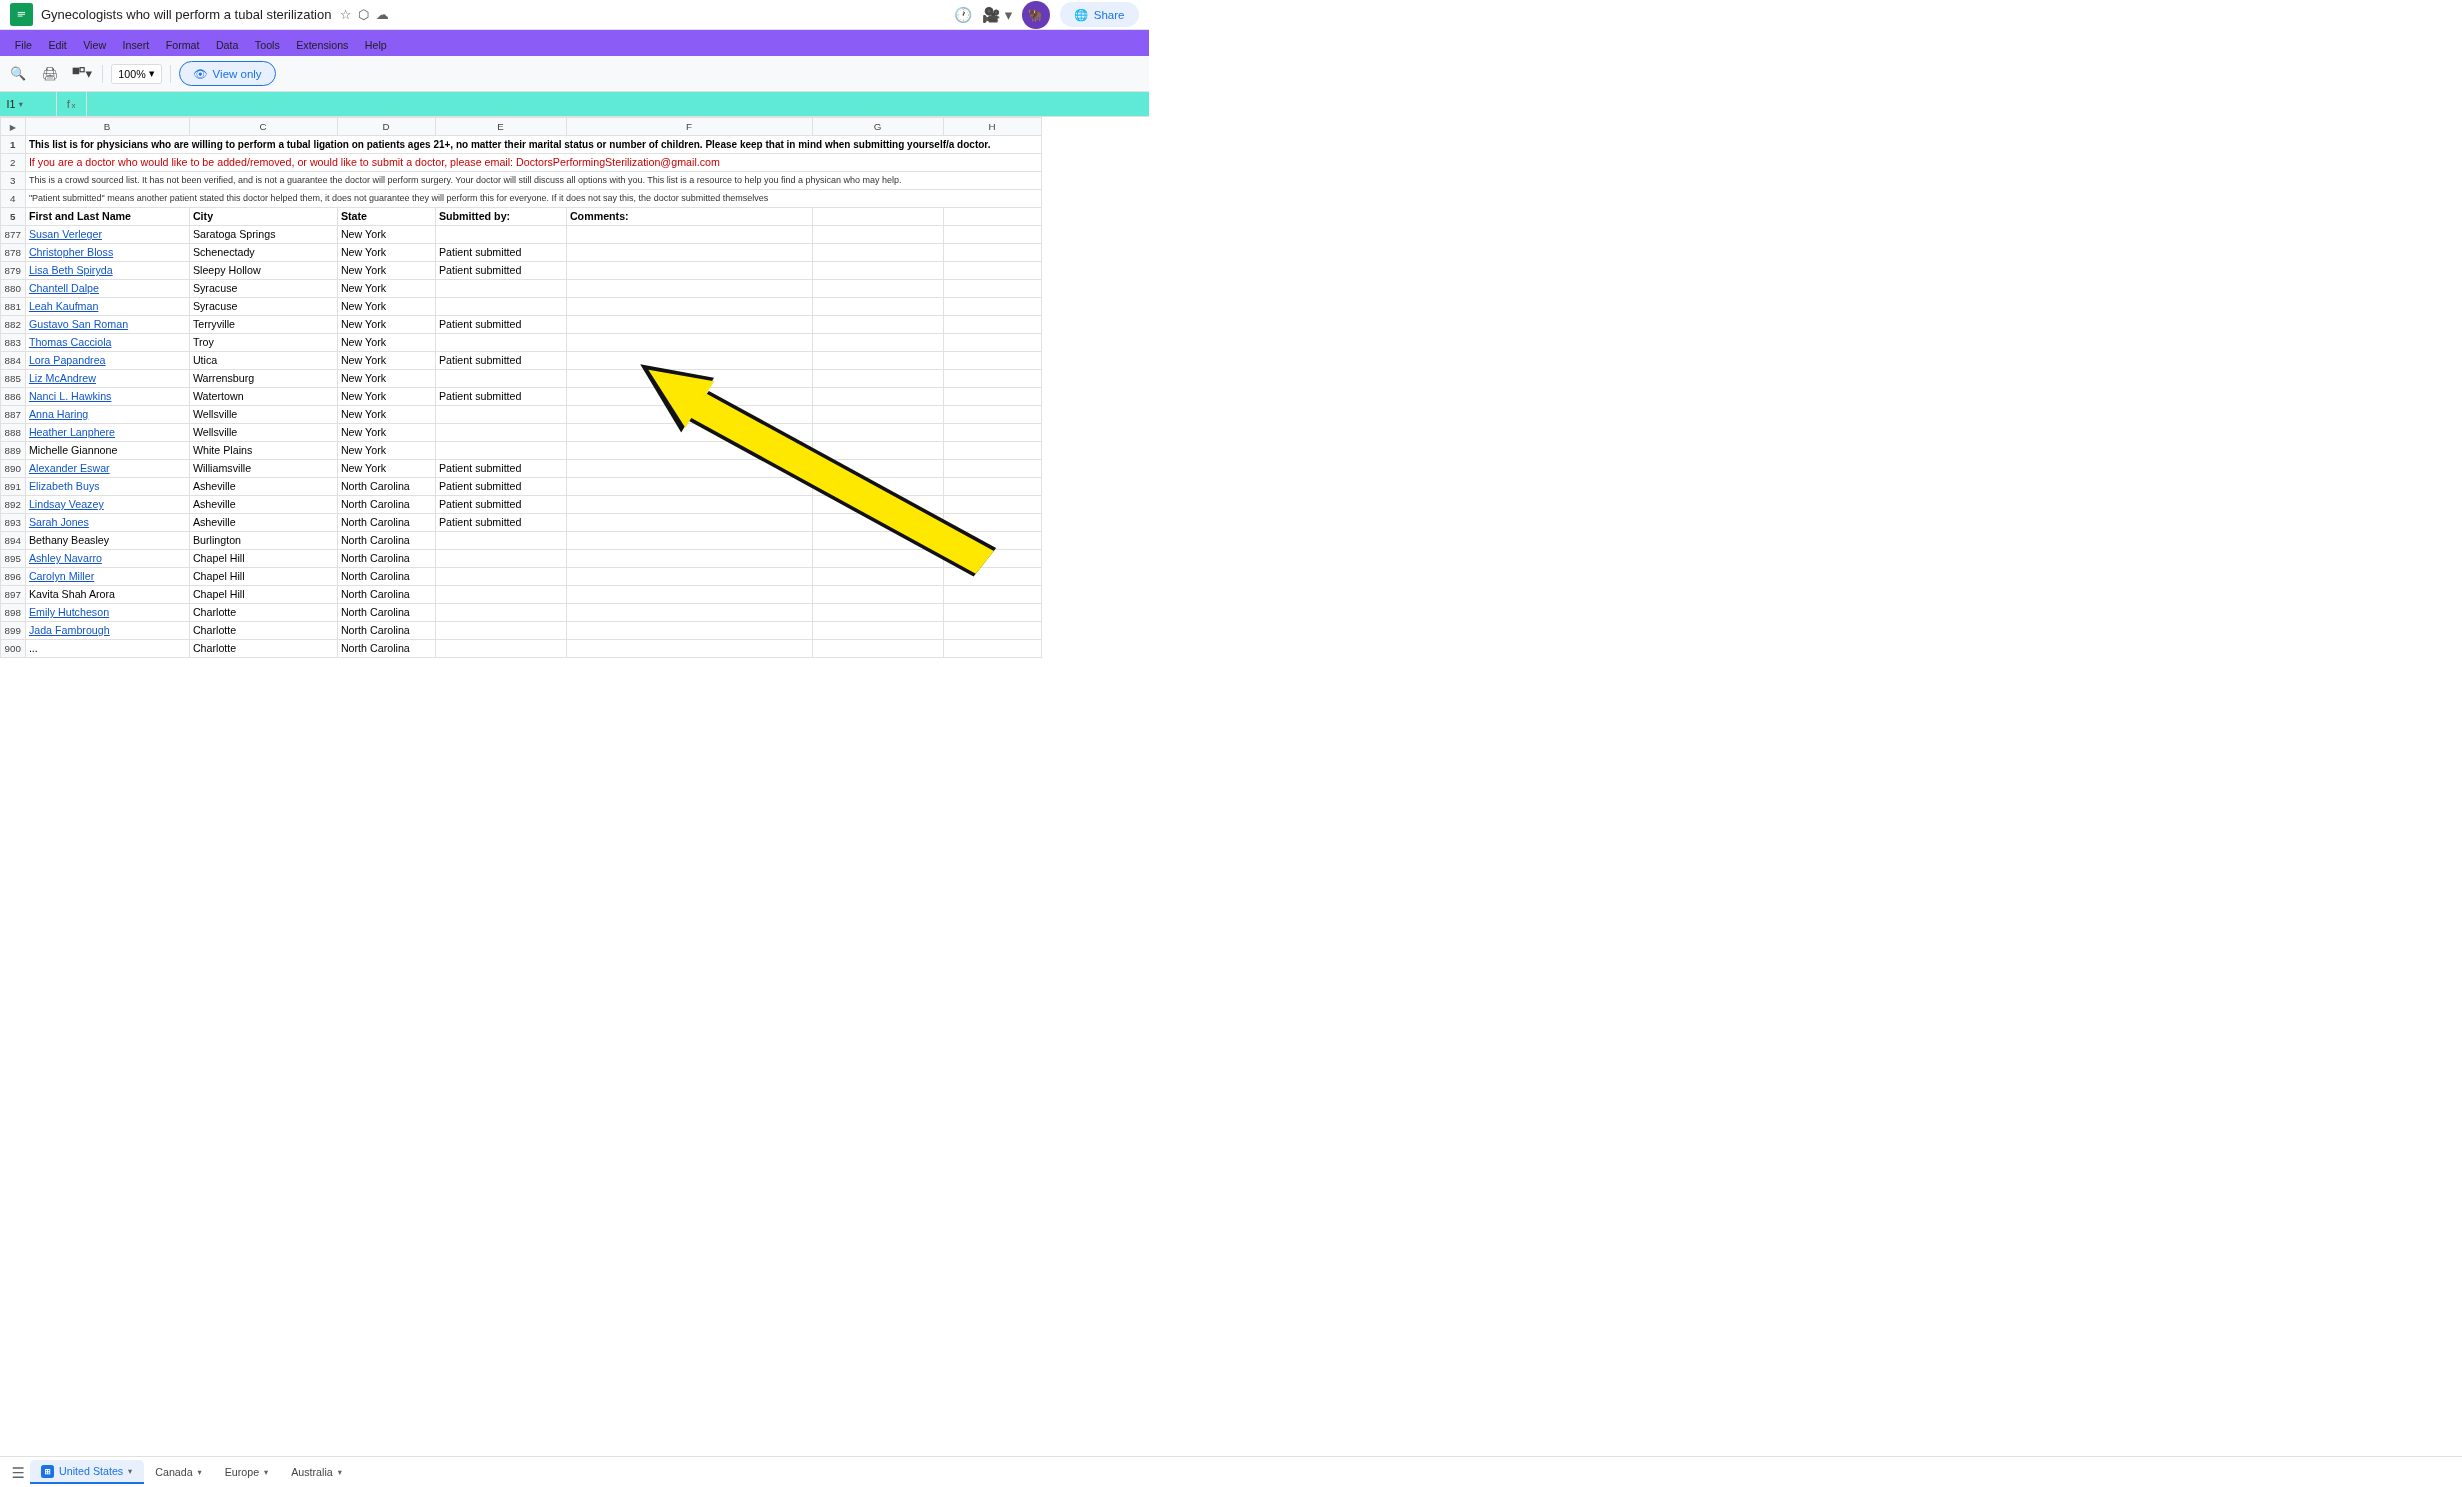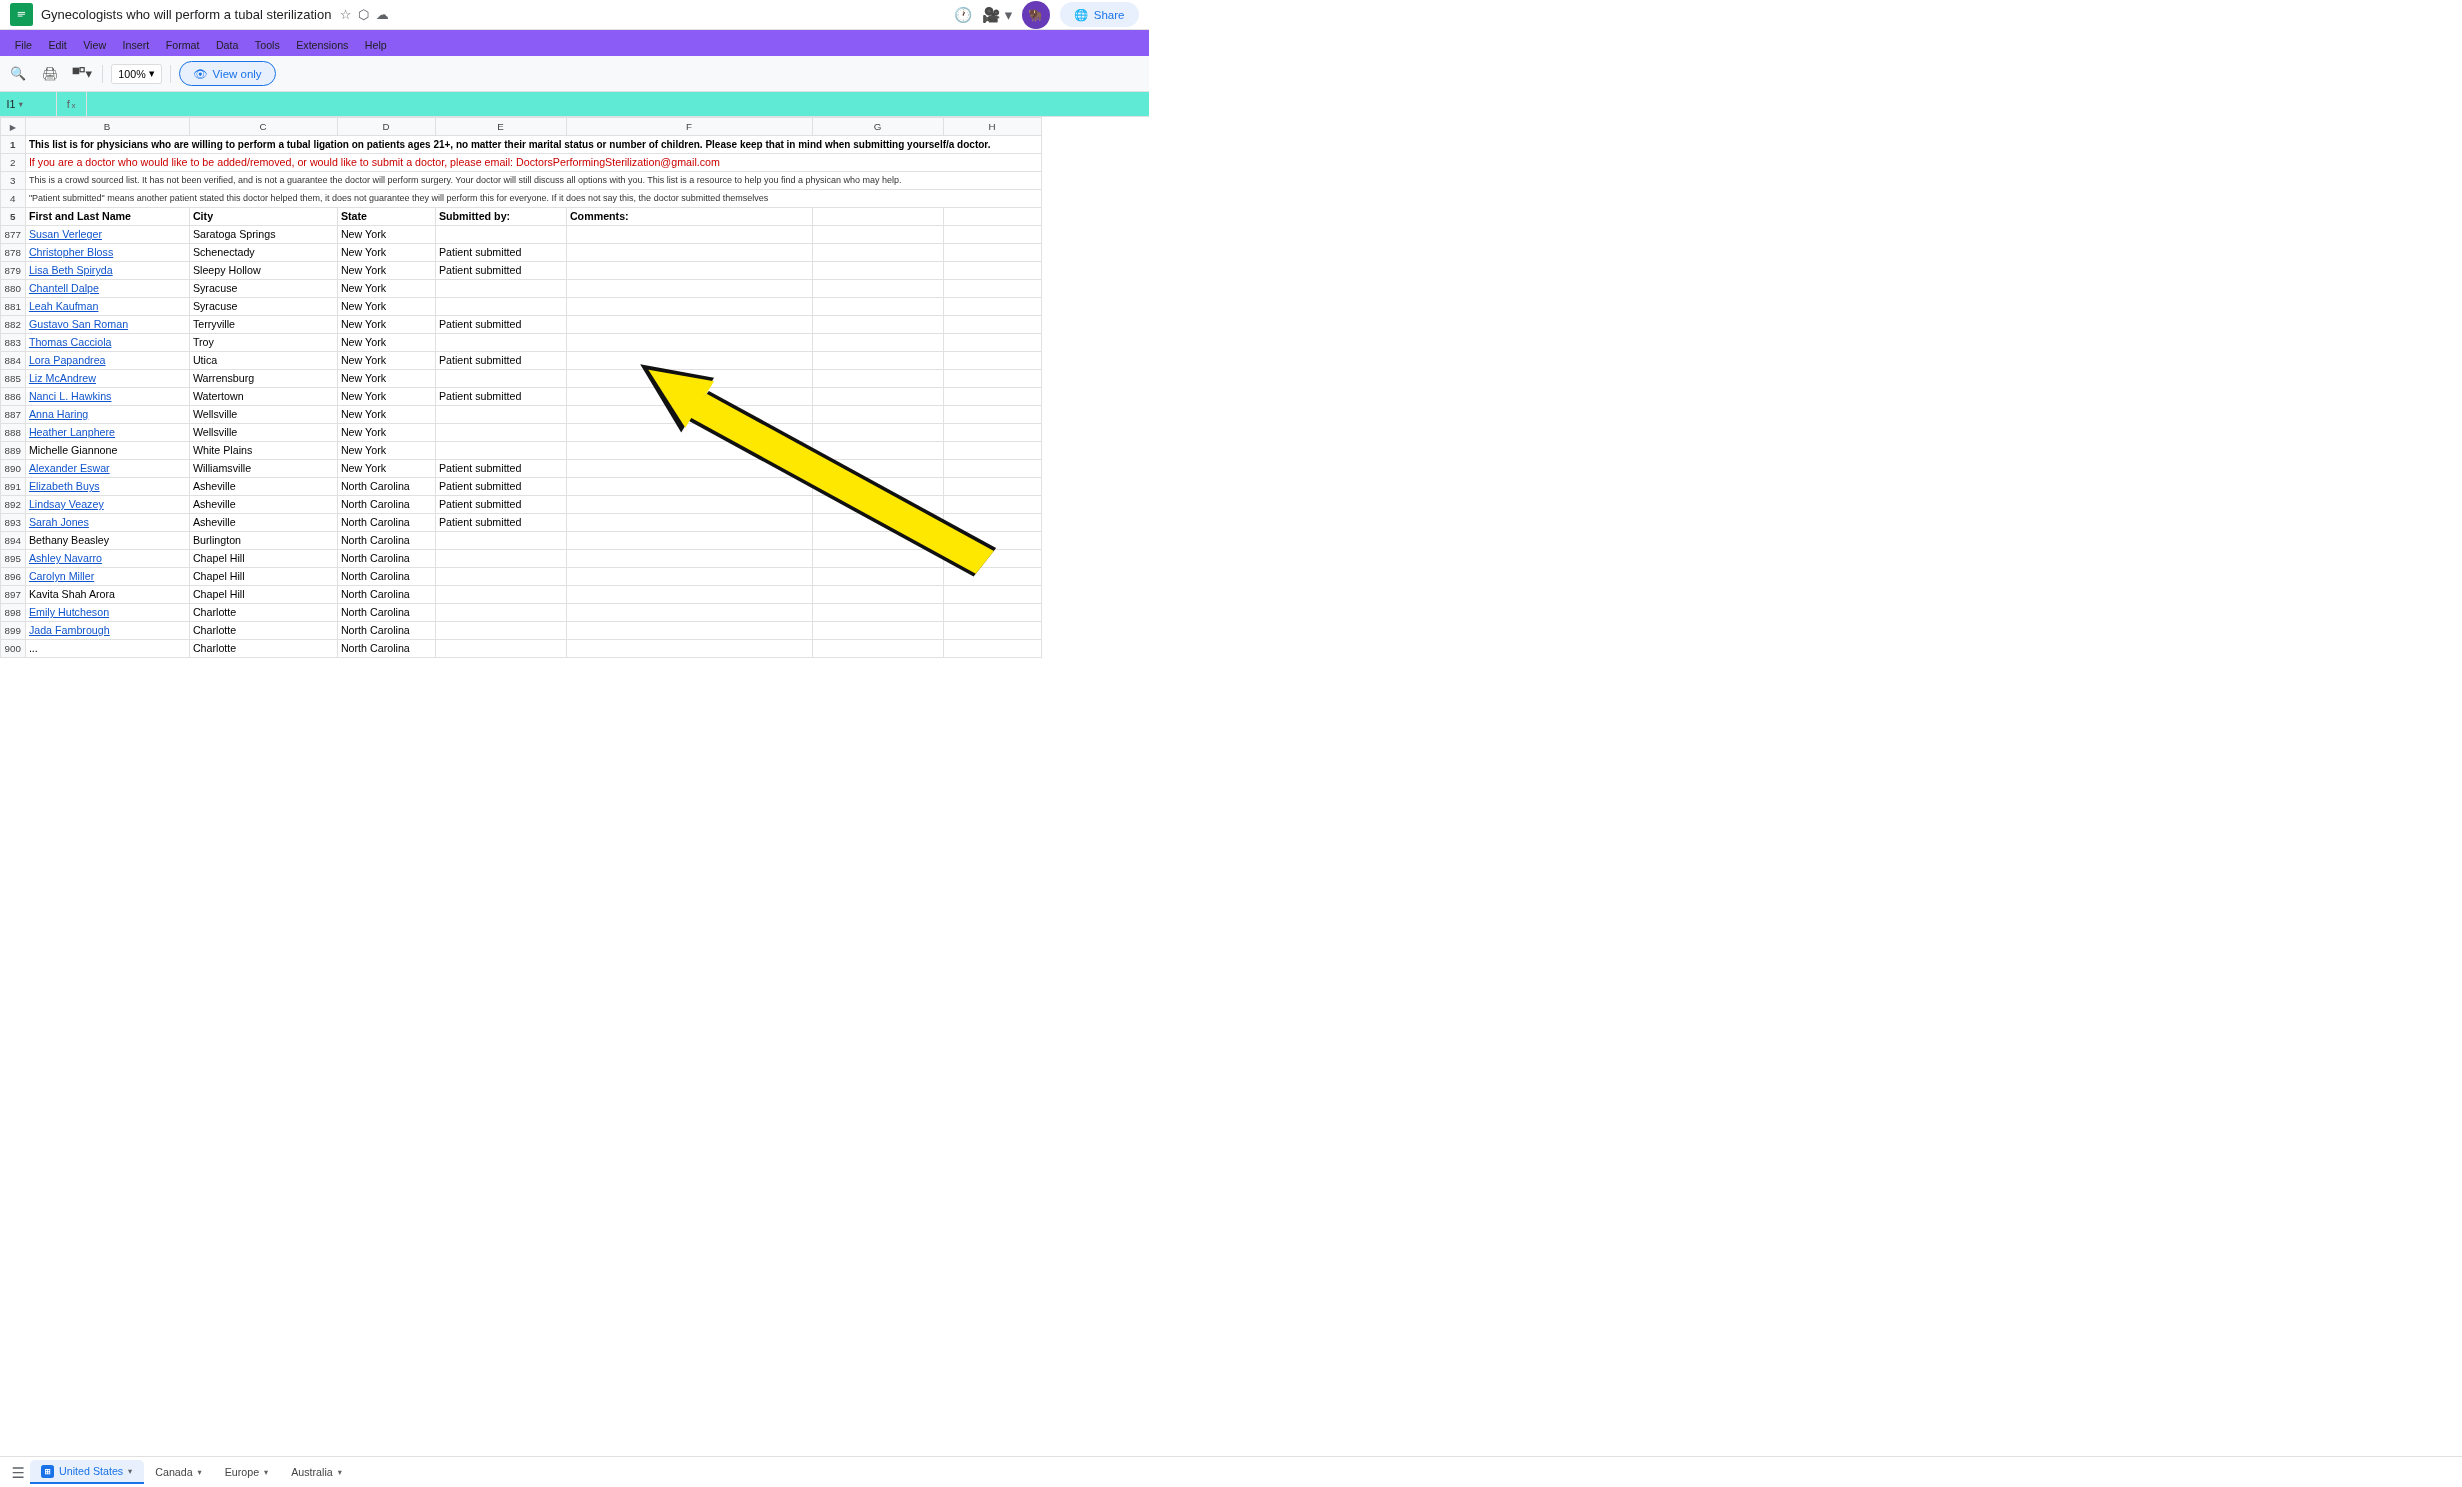--- a/index.html
+++ b/index.html
@@ -540,21 +540,21 @@
             <td class="col-b" style="color: rgb(17, 85, 204); text-decoration: underline; cursor: pointer;">Alexander Eswar</td>
             <td class="col-c">Williamsville</td>
             <td class="col-d">New York</td>
             <td class="col-e">Patient submitted</td>
             <td class="col-f"></td>
             <td class="col-g"></td>
             <td class="col-h"></td>
           </tr>
           <tr>
             <td class="row-num">891</td>
-            <td class="col-b" style="color: rgb(17, 85, 204); text-decoration: underline; cursor: pointer;">Elizabeth Buys</td>
+            <td class="col-b" style="color: rgb(17, 85, 204); cursor: pointer;">Elizabeth Buys</td>
             <td class="col-c">Asheville</td>
             <td class="col-d">North Carolina</td>
             <td class="col-e">Patient submitted</td>
             <td class="col-f"></td>
             <td class="col-g"></td>
             <td class="col-h"></td>
           </tr>
           <tr>
             <td class="row-num">892</td>
             <td class="col-b" style="color: rgb(17, 85, 204); text-decoration: underline; cursor: pointer;">Lindsay Veazey</td>

